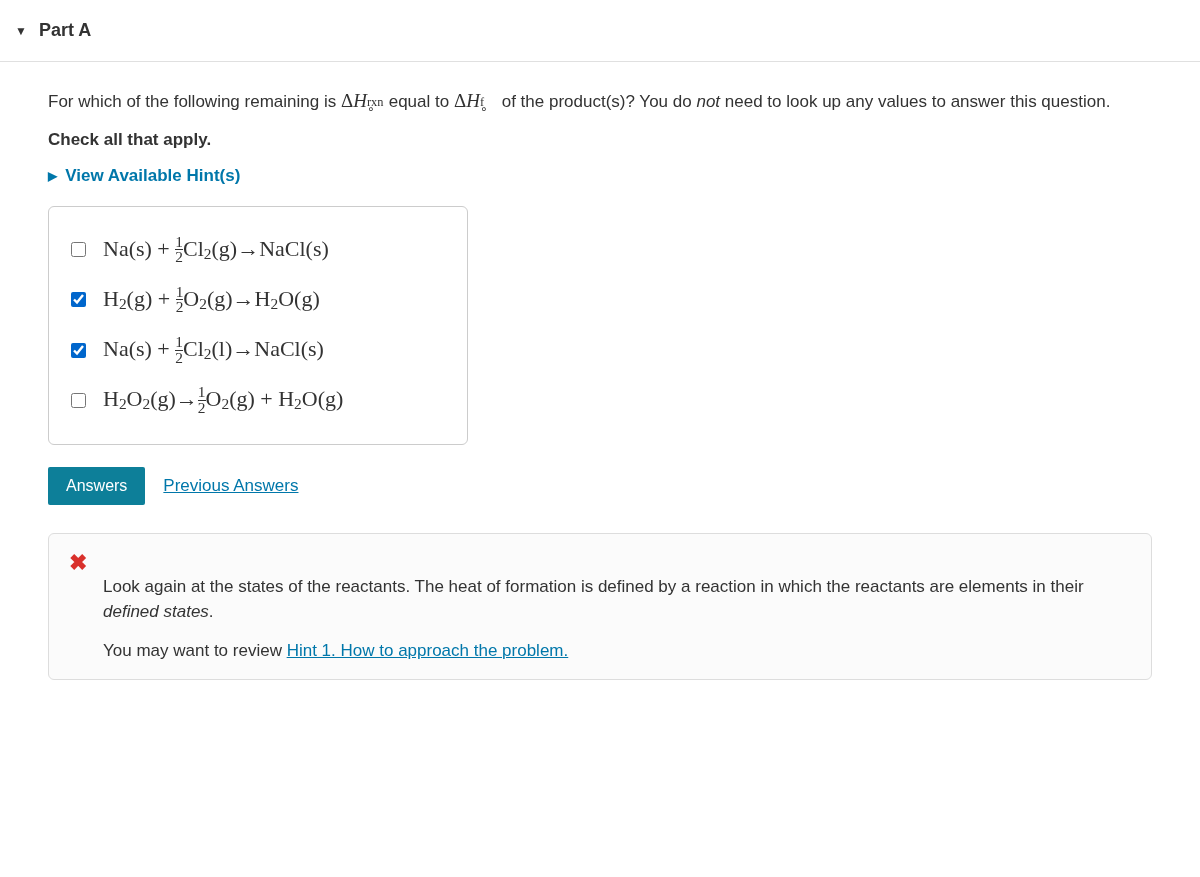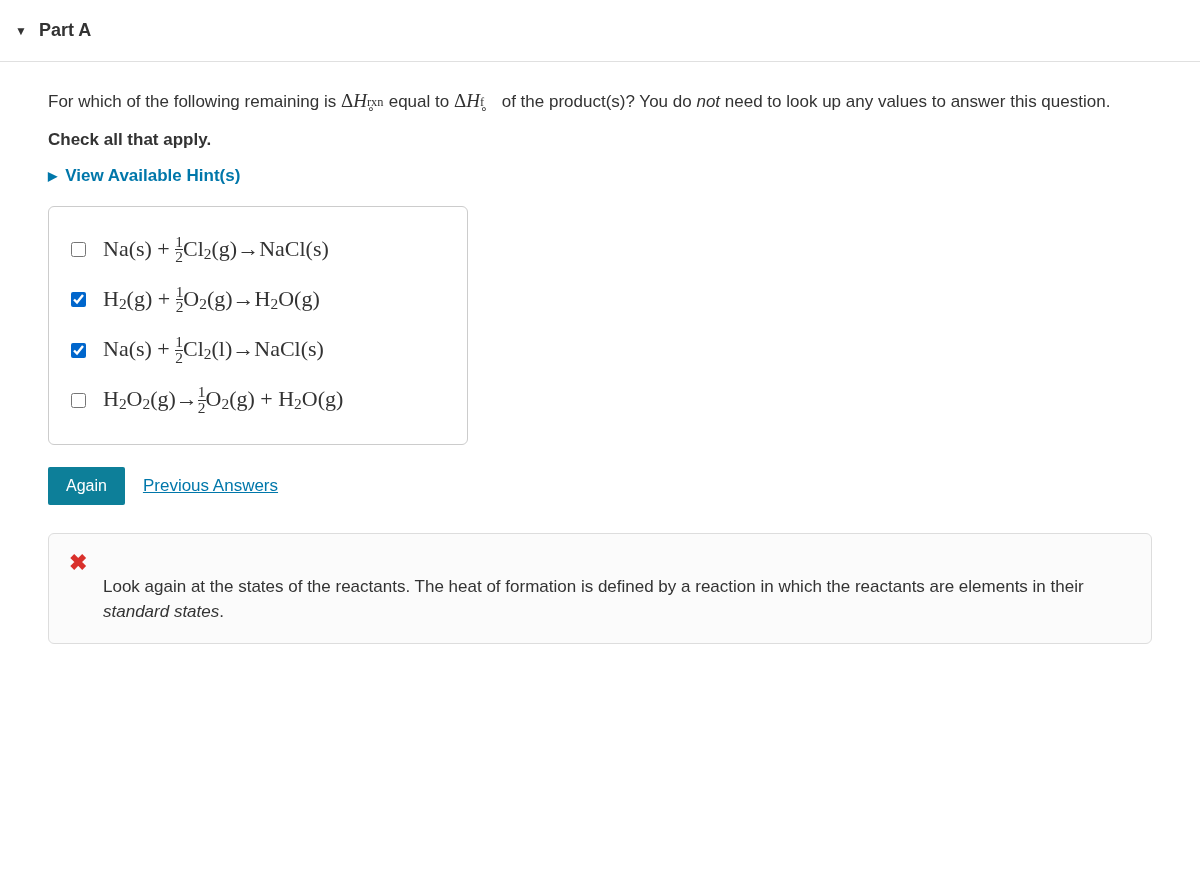--- a/index.html
+++ b/index.html
@@ -186,26 +186,29 @@
         <input type="checkbox" checked="" style="">
         <span class="formula">Na(s) + <span class="frac"><span class="num">1</span><span class="den">2</span></span>Cl<sub>2</sub>(l)→NaCl(s)</span>
       </label>
       <label class="choice">
         <input type="checkbox" style="">
         <span class="formula">H<sub>2</sub>O<sub>2</sub>(g)→<span class="frac"><span class="num">1</span><span class="den">2</span></span>O<sub>2</sub>(g) + H<sub>2</sub>O(g)</span>
       </label>
     </div>
 
   <div class="actions">
-    <button class="submit-btn">Again</button>
+    <button class="submit-btn">Answers</button>
     <span class="prev-link">Previous Answers</span>
   </div>
 
   <div class="feedback">
     <div class="row1">
       <span class="x-icon">✖</span>
     </div>
     <div class="fb-body">
-      <span>Look again at the states of the reactants. The heat of formation is defined by a reaction in which the reactants are elements in their </span><em>standard states</em><span>.</span>
+      <span>Look again at the states of the reactants. The heat of formation is defined by a reaction in which the reactants are elements in their </span><em>defined states</em><span>.</span>
+    </div>
+    <div class="fb-hint">
+      <span>You may want to review </span><a>Hint 1. How to approach the problem.</a>
     </div>
   </div>
 
 </div>
 
 </body></html>

